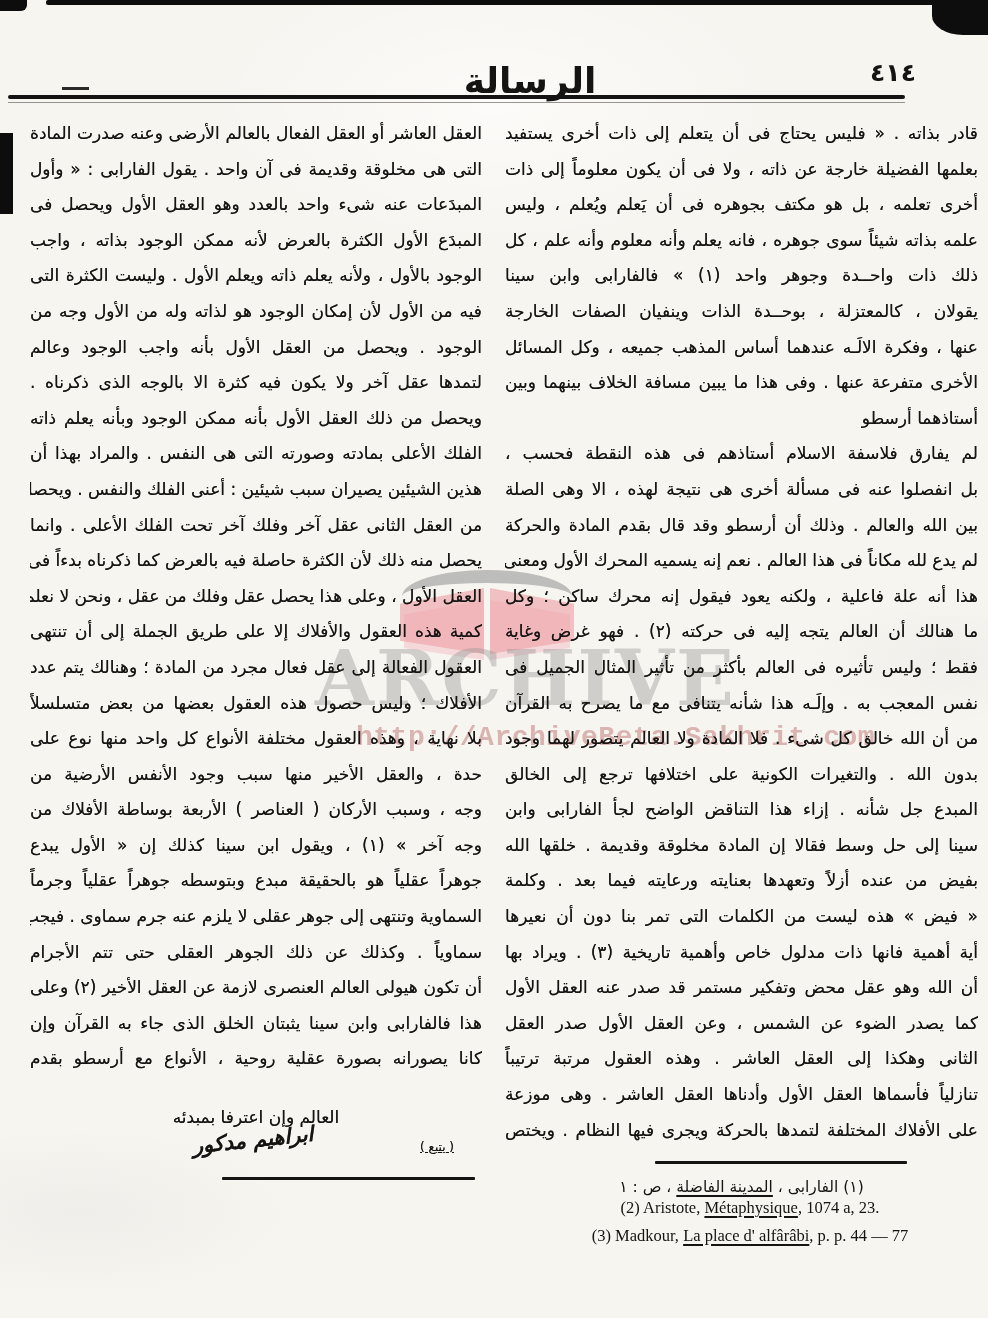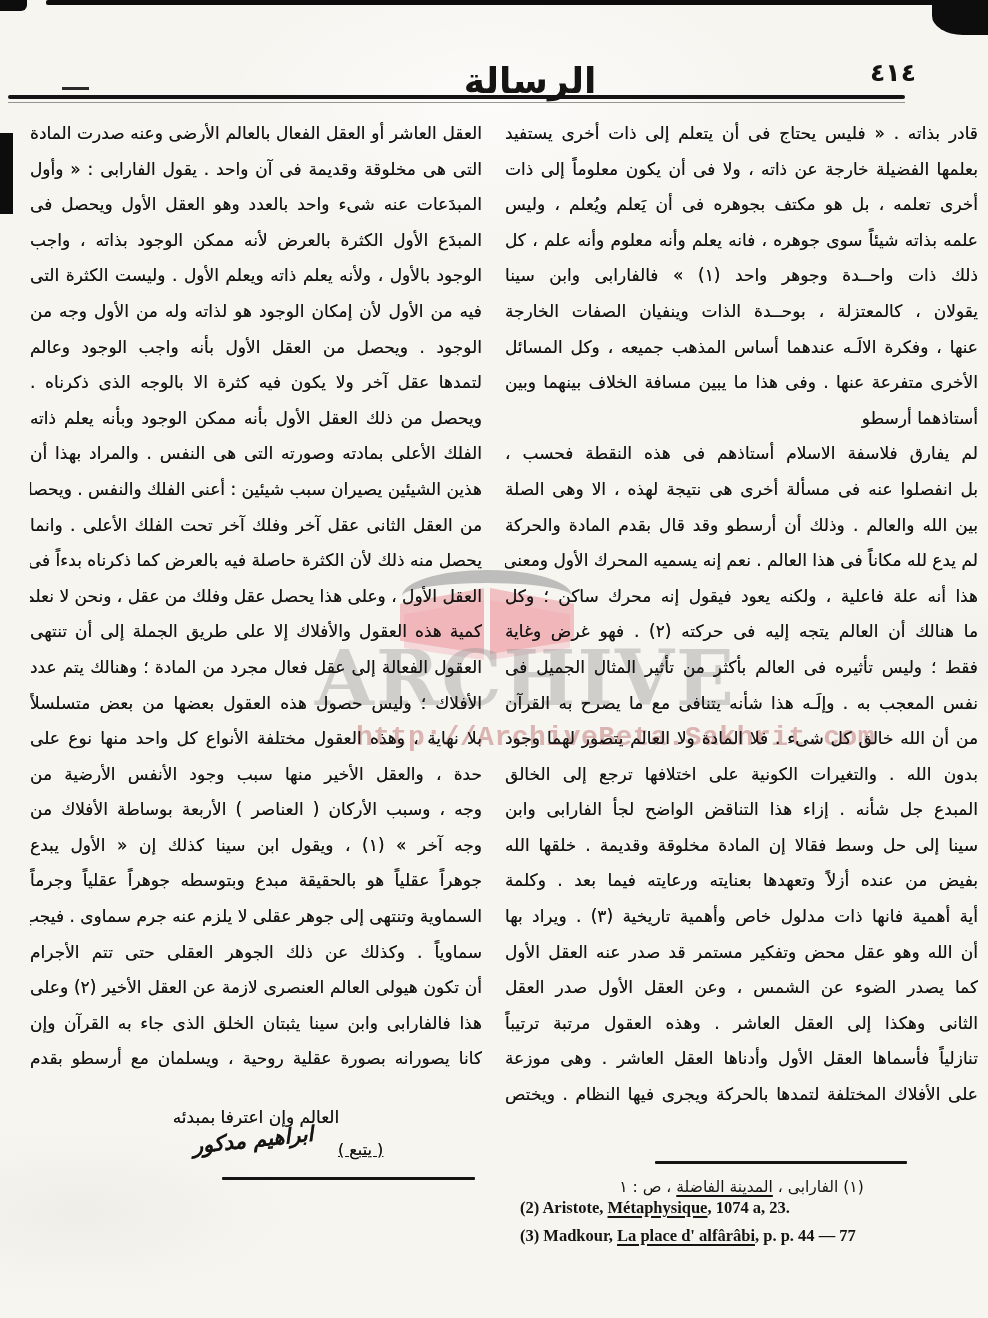--- a/index.html
+++ b/index.html
@@ -37,28 +37,28 @@
   .wm-pg2-r{left:92px;clip-path:polygon(0 0,100% 24%,100% 80%,0 100%);}
   .wm-text{position:absolute;left:315px;top:634px;width:380px;font-family:"DejaVu Serif", serif;font-weight:bold;font-size:76px;letter-spacing:2px;color:rgba(148,148,148,.40);white-space:nowrap;}
   .wm-url{position:absolute;left:356px;top:722px;font-family:Liberation Mono, monospace;font-weight:bold;font-size:28px;color:rgba(193,125,125,.55);letter-spacing:.5px;}
   
   .column{position:absolute;top:116px;z-index:2;direction:rtl;font-size:17px;line-height:35.6px;text-shadow:0 0 .4px rgba(0,0,0,.65);}
   .col-right{left:505px;width:473px;}
   .col-left{left:30px;width:452px;}
   .line{white-space:nowrap;overflow:hidden;text-align:justify;text-align-last:justify;height:35.6px;}
   .line.short{text-align-last:right;}
   .closing-line{position:absolute;left:30px;top:1100px;width:452px;z-index:2;direction:rtl;text-align:center;font-size:17px;line-height:35px;text-shadow:0 0 .4px rgba(0,0,0,.65);}
-  .continued{position:absolute;left:338px;top:1140px;width:116px;z-index:2;direction:rtl;text-align:left;font-size:16px;text-shadow:0 0 .4px rgba(0,0,0,.6);text-decoration:underline;}
+  .continued{position:absolute;left:338px;top:1140px;width:116px;z-index:2;direction:rtl;text-align:right;font-size:12px;text-shadow:0 0 .4px rgba(0,0,0,.6);text-decoration:underline;}
   .signature{position:absolute;left:183px;top:1128px;width:140px;z-index:2;direction:rtl;text-align:center;font-size:21px;font-style:italic;font-weight:bold;transform:rotate(-6deg);letter-spacing:1px;text-shadow:0 0 .5px rgba(0,0,0,.5);}
   
   .fn-rule{position:absolute;height:3px;background:#141414;z-index:2;border-radius:1px;}
   .fn-rule-right{left:655px;top:1161px;width:252px;}
   .fn-rule-left{left:222px;top:1177px;width:253px;}
   .fn-ar-right{position:absolute;left:505px;top:1168px;width:473px;z-index:2;direction:rtl;text-align:center;font-size:15.5px;line-height:26px;margin-top:6px;}
-  .fn-la{position:absolute;left:520px;width:460px;z-index:2;direction:ltr;text-align:left;font-family:"Liberation Serif", serif;font-weight:bold;font-size:16.5px;line-height:27px;}
+  .fn-la{position:absolute;left:520px;width:460px;z-index:2;direction:ltr;text-align:center;font-family:"Liberation Serif", serif;font-weight:normal;font-size:16.5px;line-height:27px;}
   .fn-la-2{top:1194px;}
   .fn-la-3{top:1222px;}
   .fn-left-list{position:absolute;left:30px;top:1186px;width:452px;z-index:2;direction:rtl;font-size:15.5px;line-height:27px;}
   .fn-left-list .line{text-align:right;text-align-last:right;height:27px;}
   .fn-left-list .line:nth-child(2){padding-left:75px;}
   .u{text-decoration:underline;text-underline-offset:3px;text-decoration-thickness:1.5px;}
 </style>
 </head>
 <body>
 
@@ -104,20 +104,21 @@
       <div class="line">لم يدع لله مكاناً فى هذا العالم . نعم إنه يسميه المحرك الأول ومعنى</div>
       <div class="line">هذا أنه علة فاعلية ، ولكنه يعود فيقول إنه محرك ساكن ؛ وكل</div>
       <div class="line">ما هنالك أن العالم يتجه إليه فى حركته (٢) . فهو غرض وغاية</div>
       <div class="line">فقط ؛ وليس تأثيره فى العالم بأكثر من تأثير المثال الجميل فى</div>
       <div class="line">نفس المعجب به . وإلَـه هذا شأنه يتنافى مع ما يصرح به القرآن</div>
       <div class="line">من أن الله خالق كل شىء . فلا المادة ولا العالم يتصور لهما وجود</div>
       <div class="line">بدون الله . والتغيرات الكونية على اختلافها ترجع إلى الخالق</div>
       <div class="line">المبدع جل شأنه . إزاء هذا التناقض الواضح لجأ الفارابى وابن</div>
       <div class="line">سينا إلى حل وسط فقالا إن المادة مخلوقة وقديمة . خلقها الله</div>
       <div class="line">بفيض من عنده أزلاً وتعهدها بعنايته ورعايته فيما بعد . وكلمة</div>
+      <div class="line">« فيض » هذه ليست من الكلمات التى تمر بنا دون أن نعيرها</div>
       <div class="line">أية أهمية فانها ذات مدلول خاص وأهمية تاريخية (٣) . ويراد بها</div>
       <div class="line">أن الله وهو عقل محض وتفكير مستمر قد صدر عنه العقل الأول</div>
       <div class="line">كما يصدر الضوء عن الشمس ، وعن العقل الأول صدر العقل</div>
       <div class="line">الثانى وهكذا إلى العقل العاشر . وهذه العقول مرتبة ترتيباً</div>
       <div class="line">تنازلياً فأسماها العقل الأول وأدناها العقل العاشر . وهى موزعة</div>
       <div class="line">على الأفلاك المختلفة لتمدها بالحركة ويجرى فيها النظام . ويختص</div>
     </section>
 
   <section class="column col-left">
       <div class="line">العقل العاشر أو العقل الفعال بالعالم الأرضى وعنه صدرت المادة</div>
@@ -139,21 +140,21 @@
       <div class="line">الأفلاك ؛ وليس حصول هذه العقول بعضها من بعض متسلسلاً</div>
       <div class="line">بلا نهاية ، وهذه العقول مختلفة الأنواع كل واحد منها نوع على</div>
       <div class="line">حدة ، والعقل الأخير منها سبب وجود الأنفس الأرضية من</div>
       <div class="line">وجه ، وسبب الأركان ( العناصر ) الأربعة بوساطة الأفلاك من</div>
       <div class="line">وجه آخر » (١) ، ويقول ابن سينا كذلك إن « الأول يبدع</div>
       <div class="line">جوهراً عقلياً هو بالحقيقة مبدع وبتوسطه جوهراً عقلياً وجرماً</div>
       <div class="line">السماوية وتنتهى إلى جوهر عقلى لا يلزم عنه جرم سماوى . فيجب</div>
       <div class="line">سماوياً . وكذلك عن ذلك الجوهر العقلى حتى تتم الأجرام</div>
       <div class="line">أن تكون هيولى العالم العنصرى لازمة عن العقل الأخير (٢) وعلى</div>
       <div class="line">هذا فالفارابى وابن سينا يثبتان الخلق الذى جاء به القرآن وإن</div>
-      <div class="line">كانا يصورانه بصورة عقلية روحية ، ويسلمان مع أرسطو بقدم</div>
+      <div class="line">كانا يصورانه بصورة عقلية روحية ، الأنواع مع أرسطو بقدم</div>
     </section>
   <div class="closing-line">العالم وإن اعترفا بمبدئه</div>
   <div class="continued">( يتبع )</div>
   <div class="signature">ابراهيم مدكور</div>
 
   <div class="fn-rule fn-rule-right"></div>
   <div class="fn-ar-right"><span>(١) الفارابى ، </span><span class="u">المدينة الفاضلة</span><span> ، ص : ١</span></div>
   <div class="fn-la fn-la-2"><span>(2) Aristote, </span><span class="u">Métaphysique</span><span>, 1074 a, 23.</span></div>
   <div class="fn-la fn-la-3"><span>(3) Madkour, </span><span class="u">La place d' alfârâbi</span><span>, p. p. 44 — 77</span></div>
 

